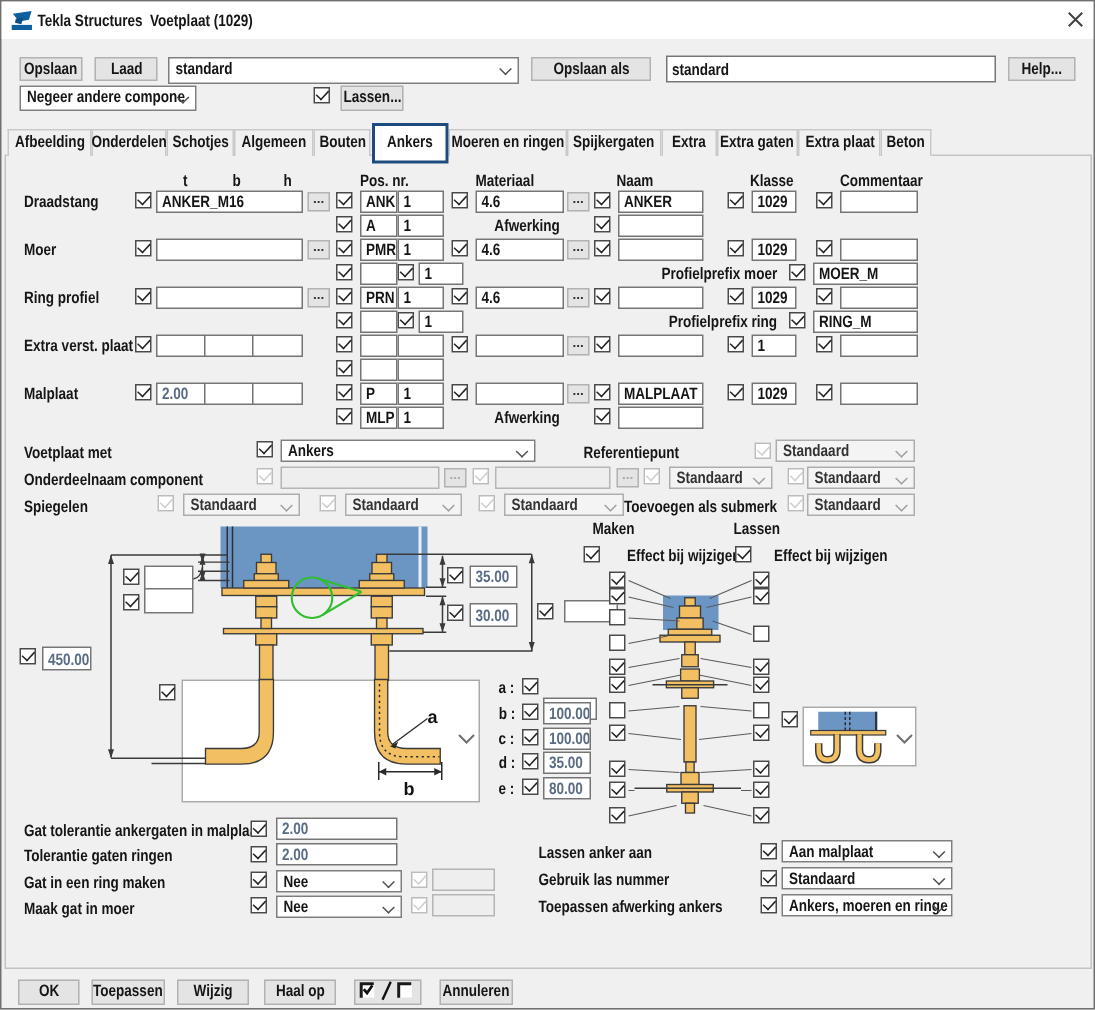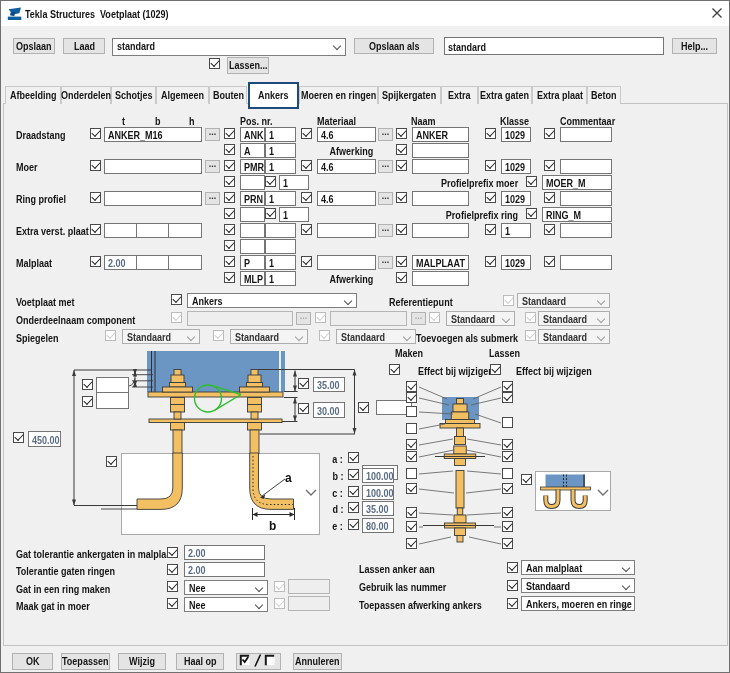--- a/index.html
+++ b/index.html
@@ -39,20 +39,21 @@
 <div class="btn" style="left:12px;top:37px;width:42px;height:16px"></div>
 <div class="lb" style="left:15.2px;top:39px;color:#151515;">Opslaan</div>
 <div class="btn" style="left:62px;top:37px;width:42px;height:16px"></div>
 <div class="lb" style="left:72.5px;top:39px;color:#151515;">Laad</div>
 <div class="dd" style="left:111px;top:37px;width:234px;height:18px"><span class="tx">standard</span></div>
 <div class="btn" style="left:353px;top:37px;width:80px;height:16px"></div>
 <div class="lb" style="left:367.7px;top:39px;color:#151515;">Opslaan als</div>
 <div class="tf" style="left:443px;top:36px;width:220px;height:18px;padding-top:3px"><span class="tx">standard</span></div>
 <div class="btn" style="left:671px;top:37px;width:45px;height:16px"></div>
 <div class="lb" style="left:680.0px;top:39px;color:#151515;">Help...</div>
+<div class="dd" style="left:12px;top:56px;width:118px;height:17px"><span class="tx">Negeer andere compone</span></div>
 <div class="cb c" style="left:208px;top:57px"></div>
 <div class="btn" style="left:226px;top:56px;width:42px;height:17px"></div>
 <div class="lb" style="left:227.7px;top:58px;color:#151515;">Lassen...</div>
 <div style="position:absolute;left:2px;top:102px;width:725px;height:543px;border:1px solid #c3c3c3;background:#f0f0f0"></div>
 <div class="tab" style="left:4px;width:56px"></div>
 <div class="lb" style="left:8.7px;top:88px;color:#151515;">Afbeelding</div>
 <div class="tab" style="left:60px;width:50px"></div>
 <div class="lb" style="left:59.9px;top:88px;color:#151515;">Onderdelen</div>
 <div class="tab" style="left:110px;width:45px"></div>
 <div class="lb" style="left:113.7px;top:88px;color:#151515;">Schotjes</div>

